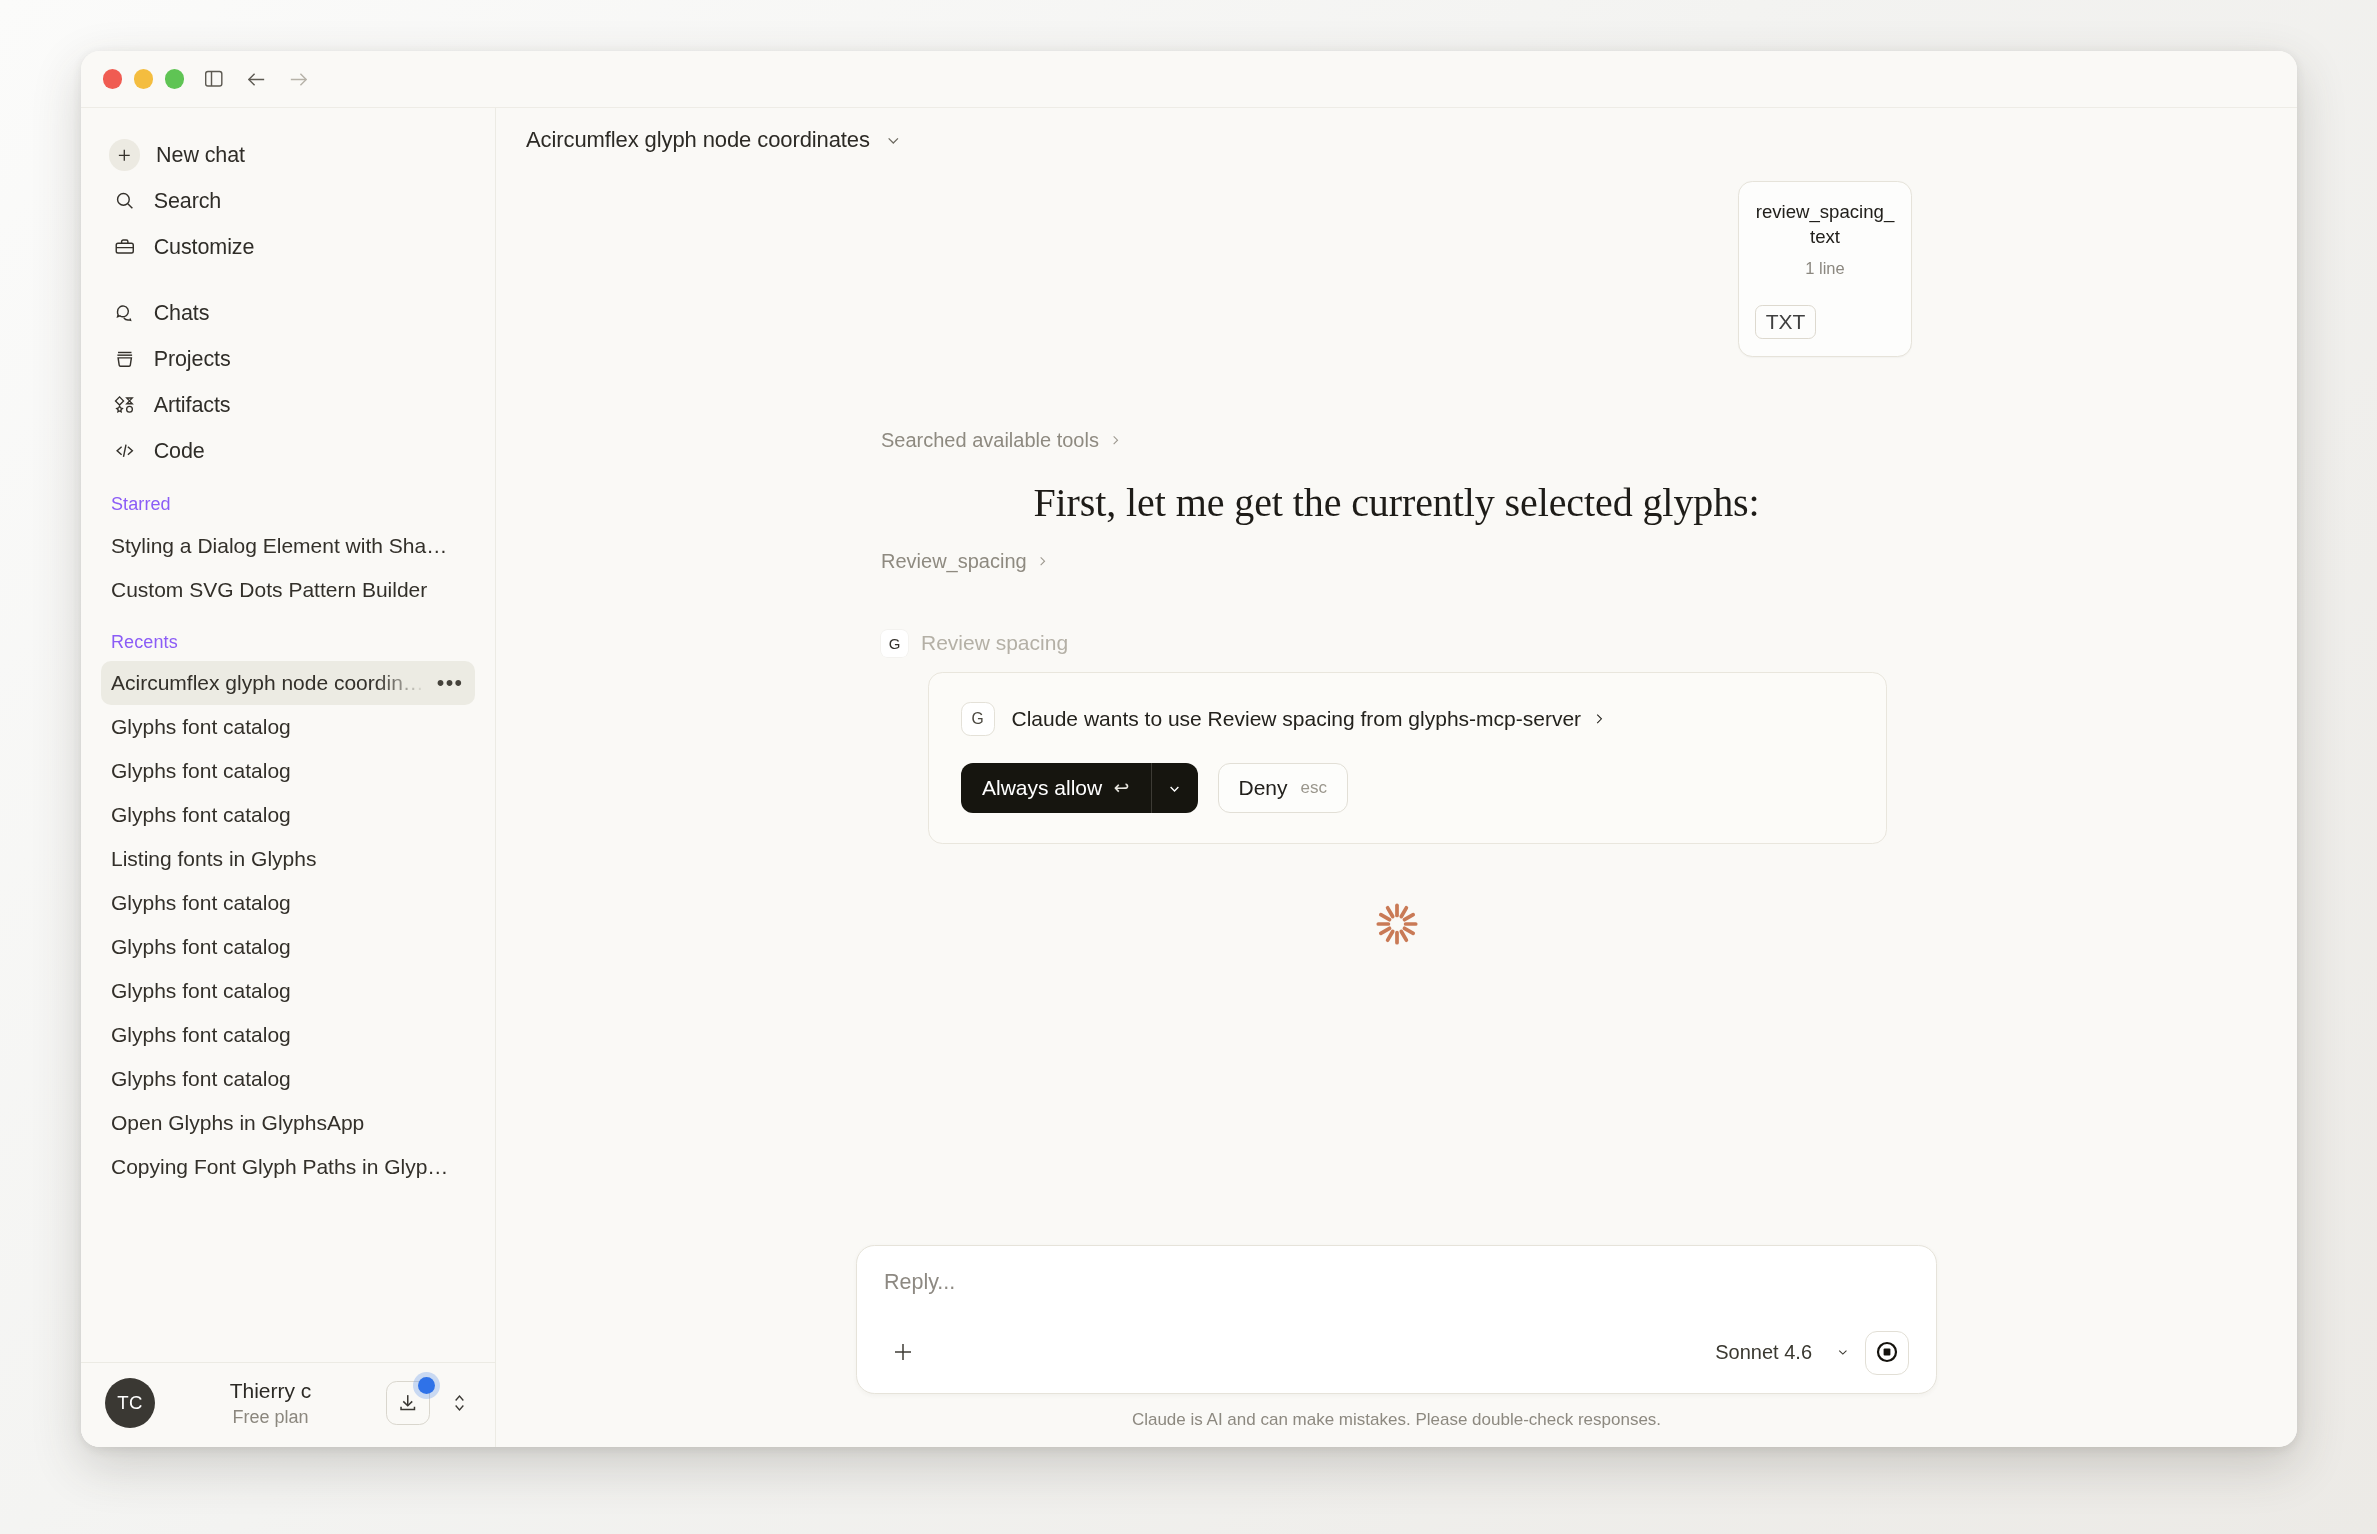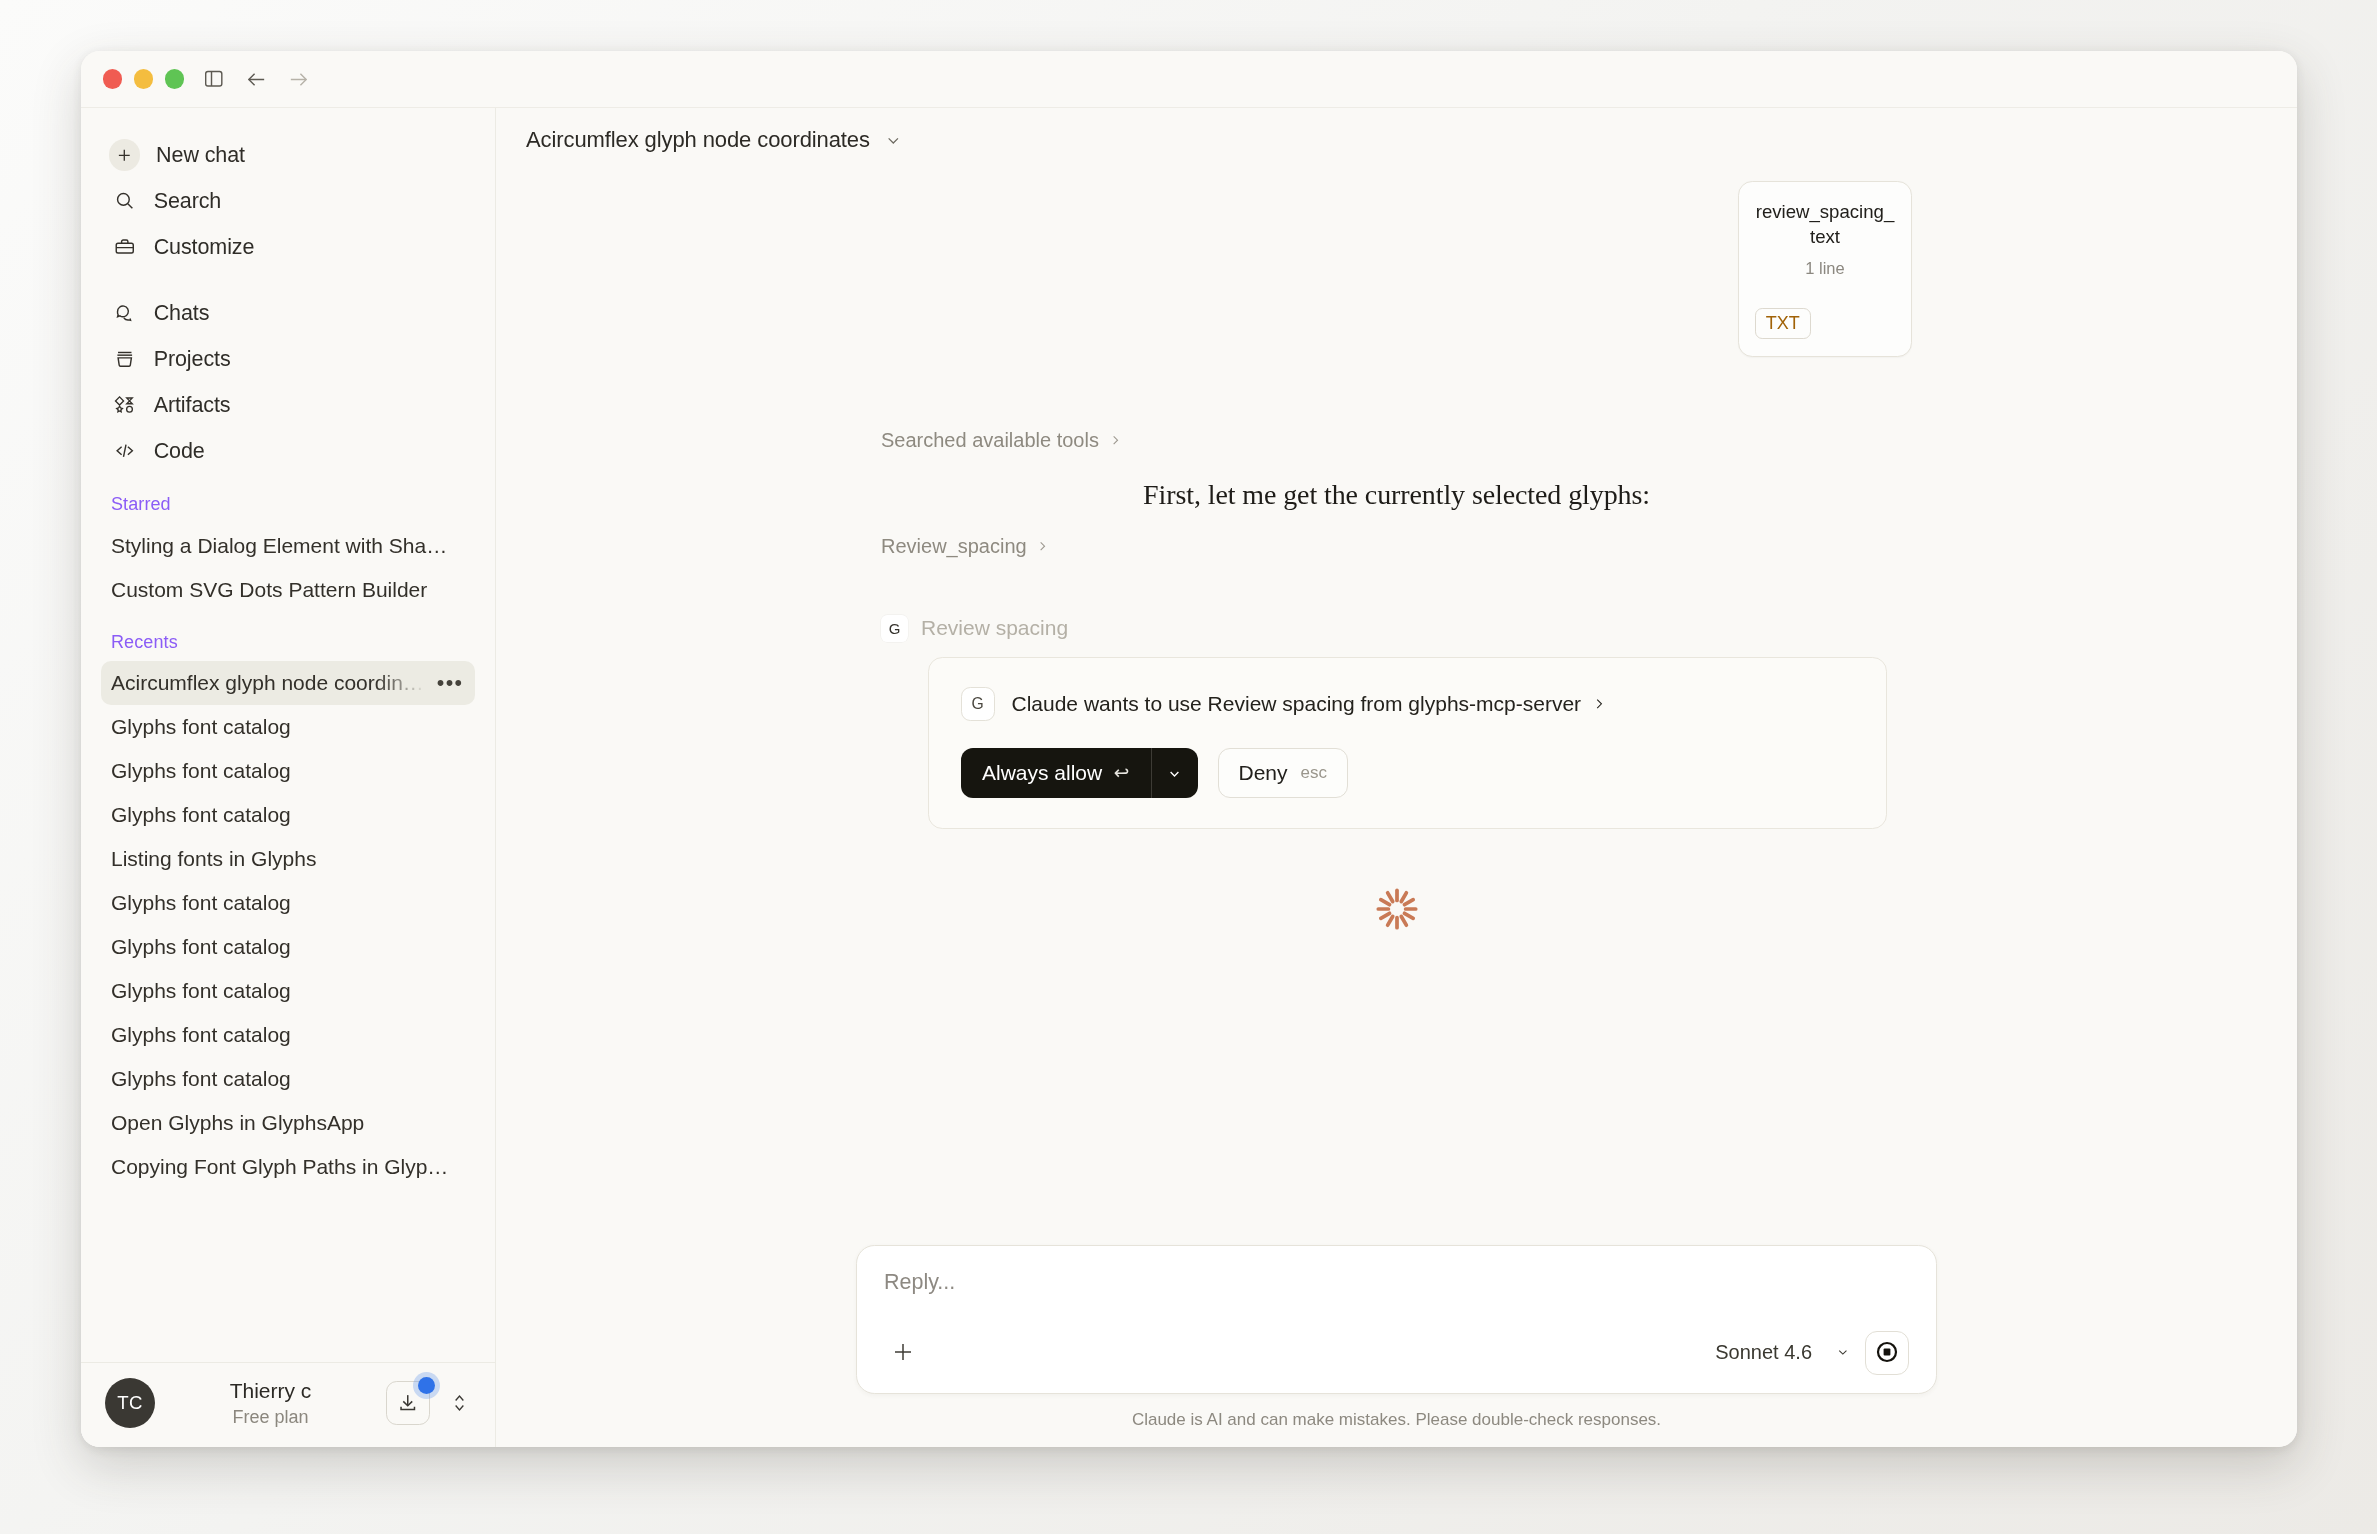--- a/index.html
+++ b/index.html
@@ -232,39 +232,39 @@
     line-height: 1.36;
     word-break: break-all;
   }
   #file-lines { font-size: 16.5px; color: #8c8880; margin-top: 10px; }
   #file-type {
     margin-top: auto;
     align-self: flex-start;
     border: 0.7px solid #ddd9cf;
     border-radius: 7.2px;
     padding: 3.6px 10px;
-    font-size: 18px;
-    color: #a16207;
+    font-size: 21px;
+    color: #404040;
     background: #fdfdfc;
   }
 
   
   #assistant-block { padding-top: 72px; }
   .tool-line {
     display: flex;
     align-items: center;
     gap: 8.6px;
     font-size: 20px;
     color: #8e8a80;
   }
   .tool-line .chev { display: flex; align-items: center; color: #9c988e; }
 
   #answer-heading {
     font-family: "Liberation Serif", serif;
-    font-size: 28px;
+    font-size: 40px;
     color: #1e1c18;
     margin: 27px 0 24px 0;
     letter-spacing: -0.1px;
   }
 
   #mcp-label-row {
     display: flex;
     align-items: center;
     gap: 13px;
     margin-top: 57px;

